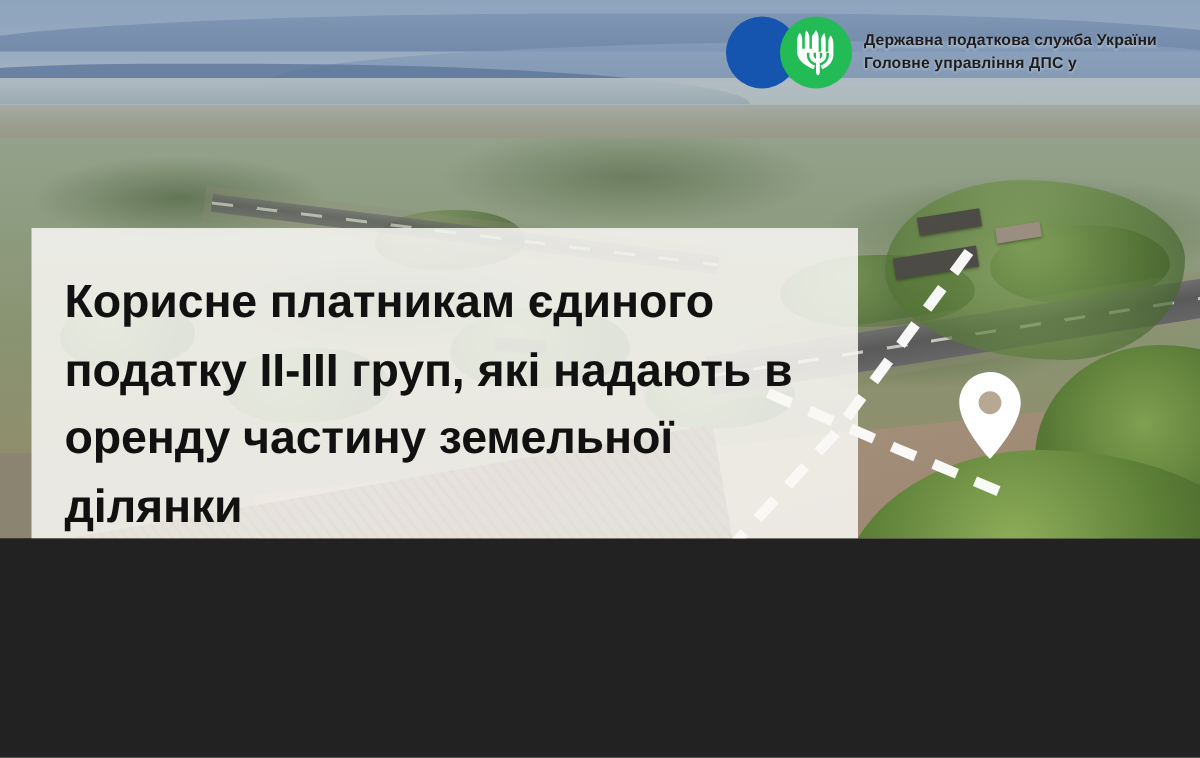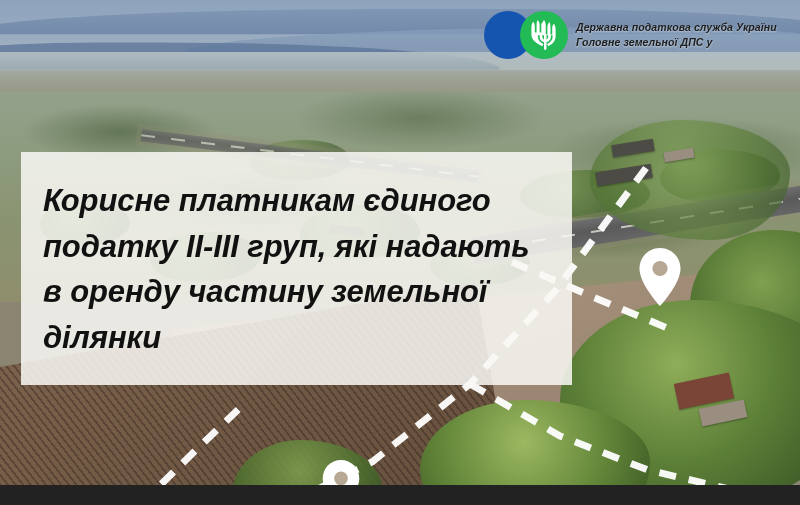--- a/index.html
+++ b/index.html
@@ -4,25 +4,24 @@
 <title>DPS Vinnytsia Banner</title>
 <style>
   html, body {
     margin: 0;
     padding: 0;
     background: #222;
   }
   .canvas {
     position: relative;
     width: 800px;
-    height: 485px;
+    height: 359px;
     overflow: hidden;
     font-family: "Liberation Sans", "DejaVu Sans", sans-serif;
     background: #8a8470;
-    font-style: italic;
   }
 
   
   .photo {
     position: absolute;
     inset: 0;
     overflow: hidden;
   }
   
   .sky {
@@ -317,21 +316,21 @@
                    l-3.4 0 l0 3.2 c0 3.2 2 5 5 6.4 l-2.4 4.8 c-5 -2.2 -8.2 -5.4 -8.2 -10.6
                    l0 -3.8 l-3.6 0 l0 3.4 c0 7.2 4.8 11.8 11.4 14.6 l-2.4 4.6
                    C6.4 46.6 0 39.6 0 30 l0 -14.4 c0 -4.4 1 -8.2 3.6 -11.8 c2.6 2.8 3.4 5.8 3.4 9.8
                    l0 12.4 l3.6 0 l0 -14.2 c0 -4 .4 -7.6 1.8 -11.6 c3.4 3 4.6 6.6 4.6 11.2
                    l0 14.6 l3.4 0 l0 -18.2 C22.4 7.4 23.4 3.4 26 0 z"></path>
         </svg>
       </div>
     </div>
     <div class="brand-text">
       <div>Державна податкова служба України</div>
-      <div>Головне земельної ДПС у</div>
+      <div>Головне управління ДПС у</div>
     </div>
   </div>
 
   <div class="headline-panel">
     <p class="headline">Корисне платникам єдиного податку II-III груп, які надають в оренду частину земельної ділянки</p>
   </div>
 
 </div>
 
 </body></html>

